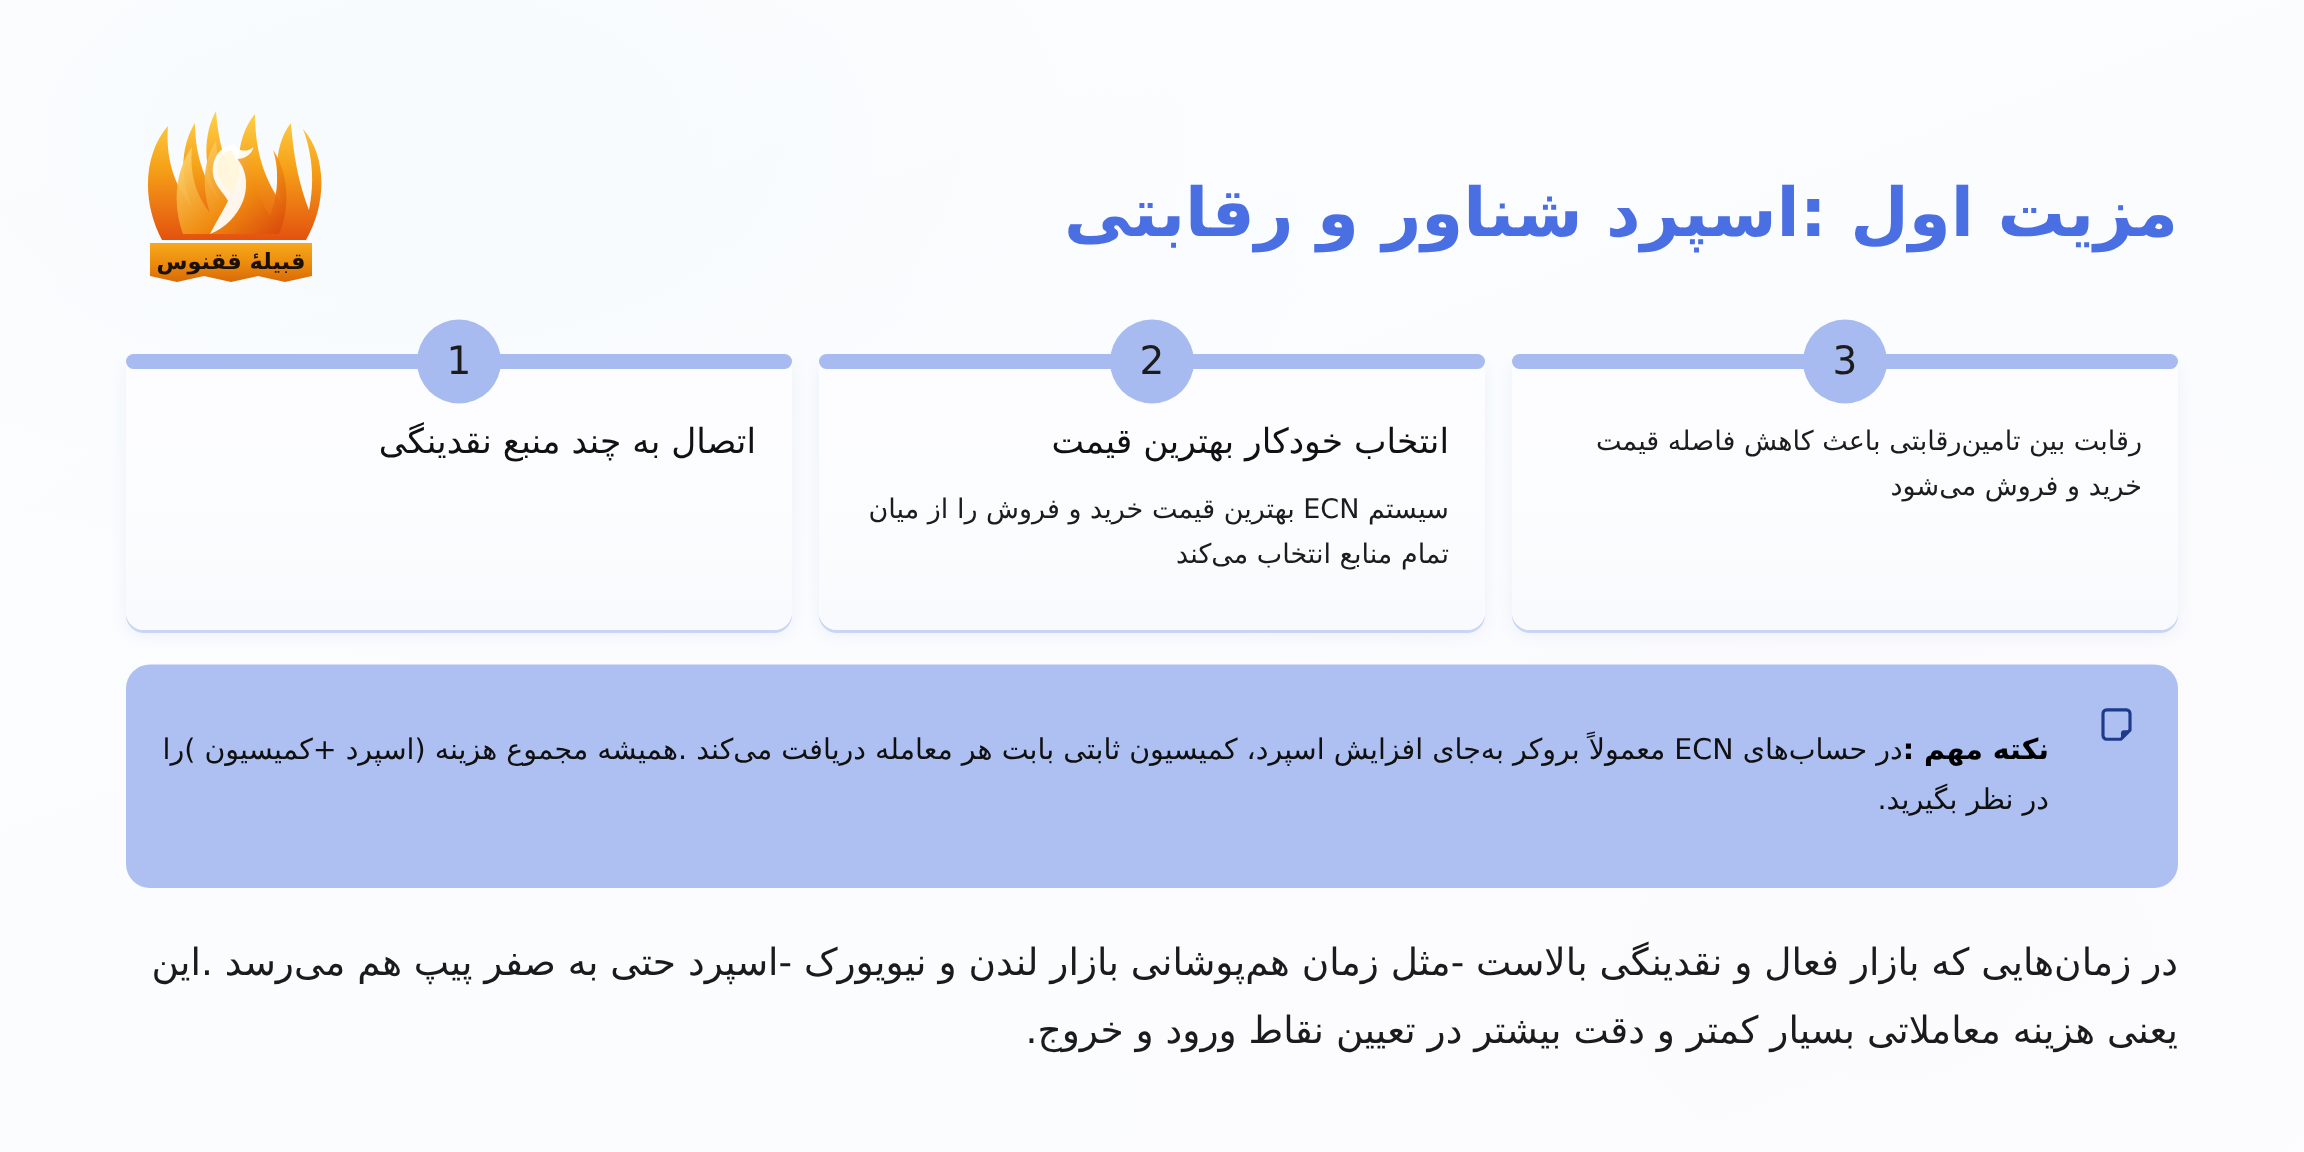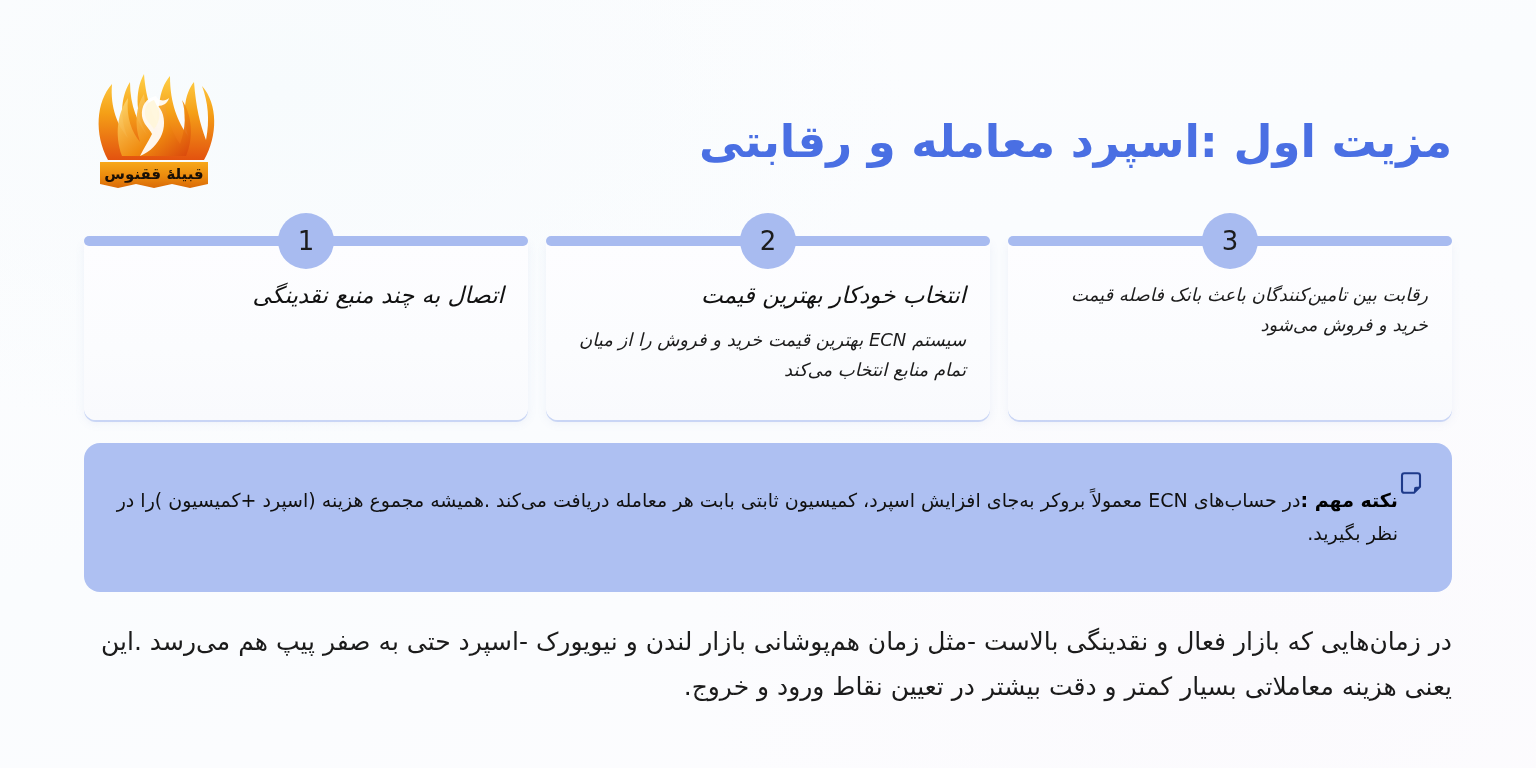--- a/index.html
+++ b/index.html
@@ -110,21 +110,20 @@
     position: relative;
     margin-top: -4px;
     min-height: 178px;
     border-radius: 0 0 12px 12px;
     background: linear-gradient(180deg, #fdfdff 0%, #fbfcfe 60%, #f9fafd 100%);
     box-shadow: 0 2px 0 0 rgba(168,187,240,0.55), 0 3px 10px rgba(120,140,200,0.10);
     padding: 38px 24px 26px 24px;
     box-sizing: border-box;
     direction: rtl;
     text-align: right;
-    font-style: italic;
   }
 
   .card-title {
     font-size: 23px;
     font-weight: 400;
     color: #111111;
     line-height: 1.35;
     margin: 0 0 14px 0;
   }
 
@@ -143,21 +142,21 @@
     left: 84px;
     width: 1368px;
     min-height: 127px;
     box-sizing: border-box;
     background: #aec0f2;
     border-radius: 16px;
     padding: 22px 28px 22px 24px;
     display: flex;
     flex-direction: row-reverse;
     align-items: flex-start;
-    gap: 0;
+    gap: 32px;
     direction: rtl;
   }
 
   .note-icon {
     flex: 0 0 auto;
     width: 26px;
     height: 26px;
     margin-top: 6px;
     order: 2;
   }
@@ -222,31 +221,31 @@
         <path d="M38 94 C30 72 34 50 44 36 C42 56 48 70 56 80 C50 62 52 44 60 32 C62 54 68 68 76 78 C70 60 72 44 80 34 C82 56 88 70 96 82 C102 66 102 50 98 38 C108 52 110 76 102 94 Z" fill="url(#flameB)" opacity="0.95"></path>
 
         <path d="M72 34 C62 36 57 44 58 54 C59 62 65 66 68 72 C64 80 60 86 56 94 C66 90 74 82 78 72 C82 62 80 50 74 44 C79 44 84 41 85 36 C82 39 77 39 74 37 Z" fill="#ffffff" opacity="0.92"></path>
         <path d="M70 38 C63 40 60 46 61 53 C62 59 67 62 70 67 C76 60 77 50 73 44 Z" fill="#fff6d8" opacity="0.85"></path>
 
         <path d="M16 100 L124 100 L124 122 L106 126 L88 122 L70 126 L52 122 L34 126 L16 122 Z" fill="url(#barG)"></path>
         <text x="70" y="117" text-anchor="middle" font-family="'DejaVu Sans','Liberation Sans',sans-serif" font-size="15" font-weight="700" fill="#1a1006" direction="rtl">قبیلهٔ ققنوس</text>
       </svg>
     </div>
 
-    <h1 class="slide-title">مزیت اول :اسپرد معامله و رقابتی</h1>
+    <h1 class="slide-title">مزیت اول :اسپرد شناور و رقابتی</h1>
   </div>
 
   <div class="cards-row">
 
     <div class="card-wrap">
       <div class="card-bar">
         <div class="card-badge">3</div>
       </div>
       <div class="card">
-        <div class="card-body">رقابت بین تامین‌کنندگان باعث بانک فاصله قیمت خرید و فروش می‌شود</div>
+        <div class="card-body">رقابت بین تامین‌رقابتی باعث کاهش فاصله قیمت خرید و فروش می‌شود</div>
       </div>
     </div>
 
     <div class="card-wrap">
       <div class="card-bar">
         <div class="card-badge">2</div>
       </div>
       <div class="card">
         <div class="card-title">انتخاب خودکار بهترین قیمت</div>
         <div class="card-body">سیستم  ECN بهترین قیمت خرید و فروش را از میان تمام منابع انتخاب می‌کند</div>

